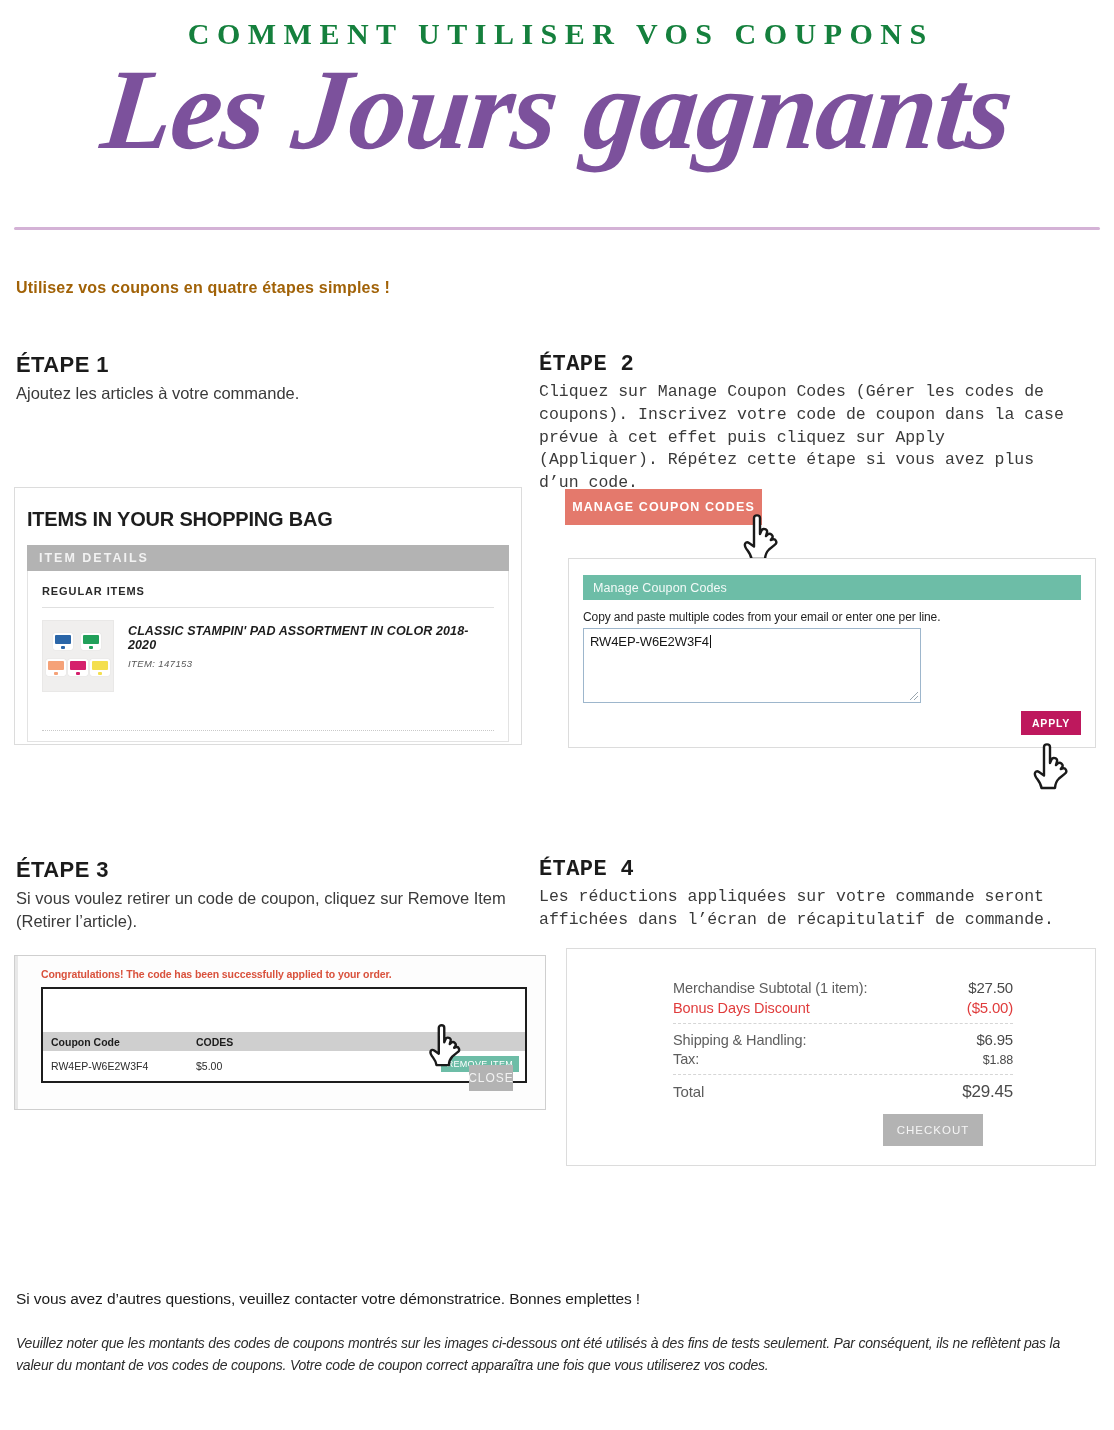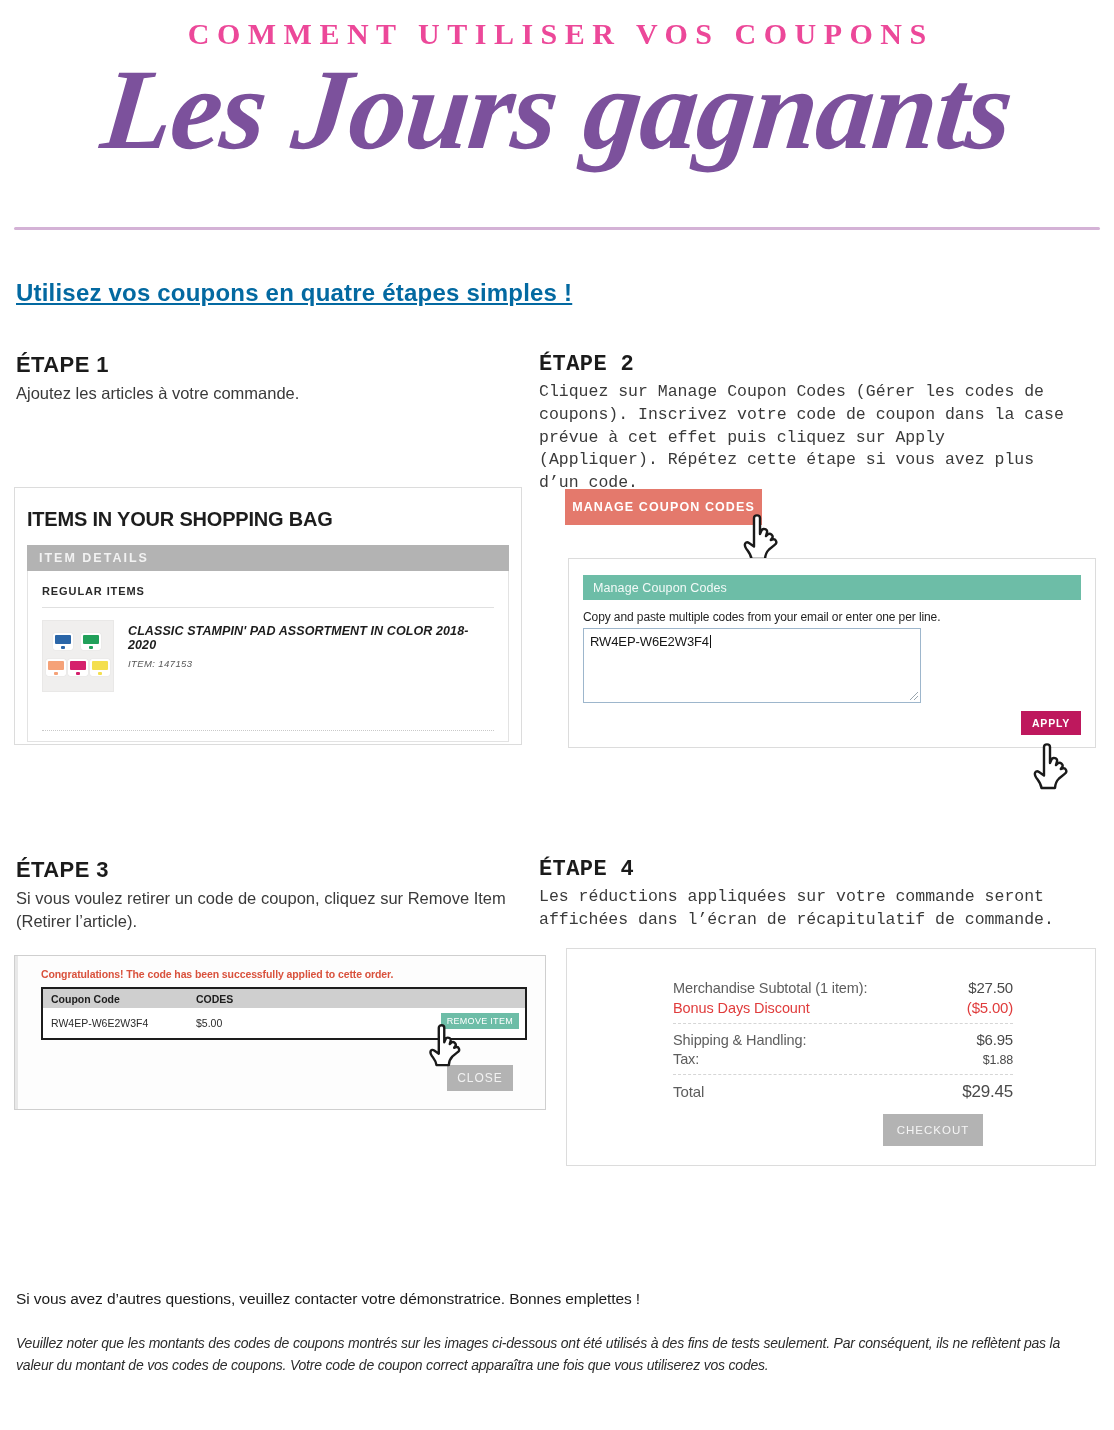--- a/index.html
+++ b/index.html
@@ -19,21 +19,21 @@
   
   .page-header {
     padding-top: 18px;
     text-align: center;
   }
   .kicker {
     font-family: "Liberation Serif", serif;
     font-size: 30px;
     font-weight: 700;
     letter-spacing: 7.5px;
-    color: #ec4899;
+    color: #15803d;
     text-indent: 7.5px;
     line-height: 1.05;
   }
   .script-title {
     font-family: "Liberation Serif", serif;
     font-style: italic;
     font-weight: 700;
     font-size: 115px;
     color: #7c519c;
     line-height: 1.0;
@@ -49,25 +49,24 @@
     height: 3px;
     background: #d4b2d6;
     border-radius: 2px;
   }
 
   
   .intro {
     position: absolute;
     left: 16px;
     top: 279px;
-    font-size: 24px;
+    font-size: 16px;
     font-weight: 700;
     letter-spacing: 0.2px;
-    color: #0369a1;
-    text-decoration: underline;
+    color: #a16207;
   }
 
   
   .col-left  { position: absolute; left: 16px;  width: 530px; }
   .col-right { position: absolute; left: 539px; width: 533px; font-family: Liberation Mono, monospace; }
 
   .step-head {
     font-size: 22px;
     font-weight: 700;
     letter-spacing: 0.4px;
@@ -287,20 +286,21 @@
     box-sizing: border-box;
     background: #fff;
   }
   .ct-head {
     background: #cfcfcf;
     display: flex;
     height: 19px;
     align-items: center;
     padding: 0 8px;
     box-sizing: border-box;
+    margin-top: 43px;
   }
   .ct-head .c1, .ct-row .c1 { width: 145px; flex: 0 0 145px; }
   .ct-head .c2, .ct-row .c2 { width: 120px; flex: 0 0 120px; }
   .ct-head span {
     font-size: 10.5px;
     font-weight: 700;
     color: #1d1d1d;
   }
   .ct-row {
     display: flex;
@@ -318,21 +318,21 @@
     color: #ffffff;
     font-size: 9px;
     letter-spacing: 0.3px;
     padding: 3px 6px;
     border: none; cursor: pointer;
     font-family: "Liberation Sans", sans-serif;
   }
   #btn-close {
     position: absolute;
     right: 32px; bottom: 18px;
-    width: 66px; height: 26px;
+    width: 44px; height: 26px;
     background: #b3b3b3;
     color: #f2f2f2;
     font-size: 12px;
     letter-spacing: 1px;
     display: flex; align-items: center; justify-content: center;
     border: none; cursor: pointer;
     font-family: "Liberation Sans", sans-serif;
   }
 
   
@@ -475,21 +475,21 @@
     <span class="ta-grip"></span>
   </div>
   <button id="btn-apply">APPLY</button>
 </div>
 
 <svg class="hand" style="left:1030px; top:741px;" width="46" height="50" viewBox="0 0 46 50">
   <path d="M14 6 C14 2.5 20 2.5 20 6 L20 22 L21.5 18.5 C22.6 15.8 28 17 27 20.3 L26 24 L27.8 22.4 C30.2 20.3 34 23.8 32 26.3 L30.8 28 L33 27.4 C36 26.6 37.6 31 35 32.6 L29 37.5 C26.5 40 25.2 42.5 25 47 L11.5 47 C11 42.5 9 40.5 6.2 36.6 C3.4 32.7 5.5 28.6 9 31 L14 34.5 Z" fill="#ffffff" stroke="#1a1a1a" stroke-width="2.4" stroke-linejoin="round"></path>
 </svg>
 
 <div class="shot" id="shot-remove">
-  <div class="congrats">Congratulations! The code has been successfully applied to cette order.</div>
+  <div class="congrats">Congratulations! The code has been successfully applied to your order.</div>
   <div class="coupon-table">
     <div class="ct-head">
       <span class="c1">Coupon Code</span>
       <span class="c2">CODES</span>
     </div>
     <div class="ct-row">
       <span class="c1">RW4EP-W6E2W3F4</span>
       <span class="c2">$5.00</span>
       <button id="btn-remove-item">REMOVE ITEM</button>
     </div>

